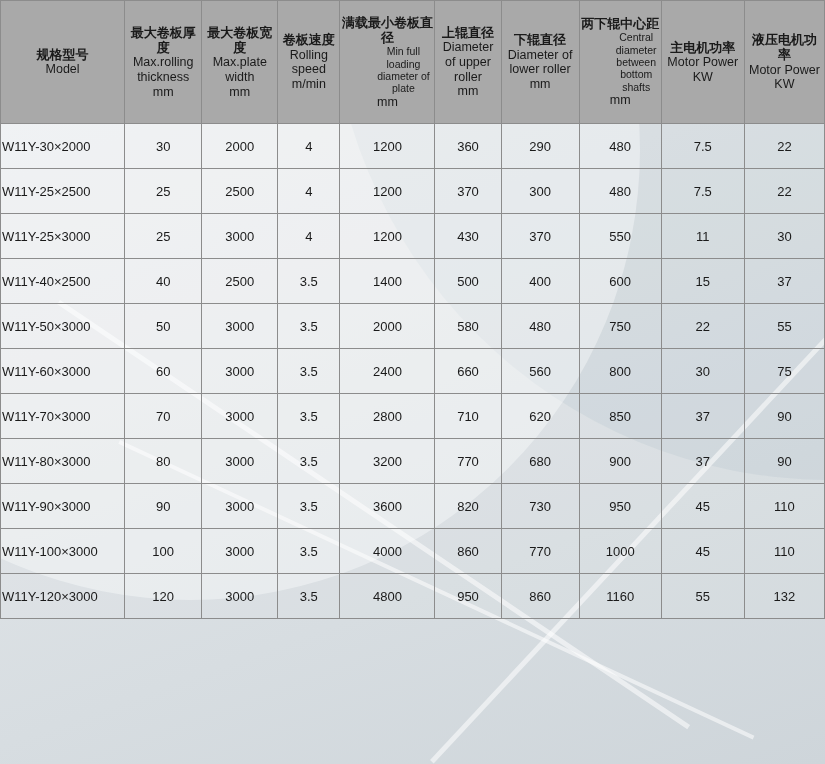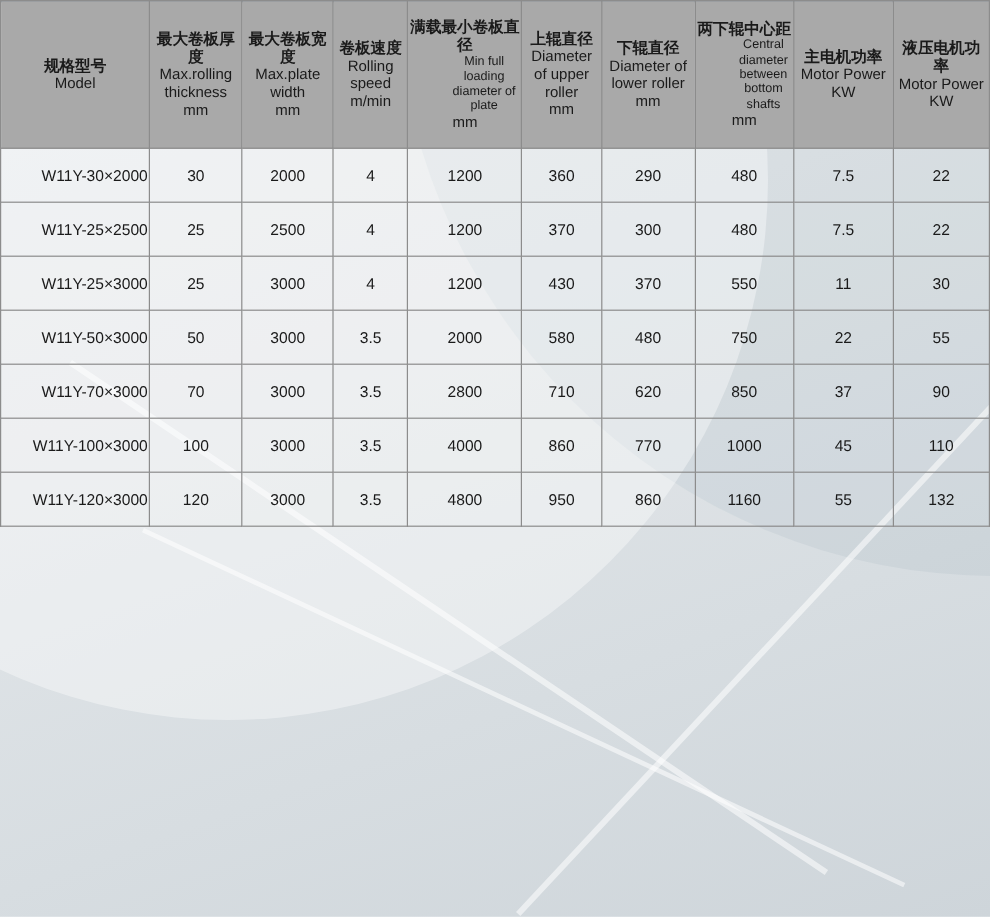--- a/index.html
+++ b/index.html
@@ -114,21 +114,21 @@
   }
   tbody tr {
     height: 45px;
   }
   tbody td {
     font-size: 13px;
     background: rgba(255,255,255,0.06);
   }
   tbody td.model {
     font-size: 13px;
-    text-align: right;
+    text-align: left;
   }
   
   col.c0 { width: 124px; }
   col.c1 { width: 77px; }
   col.c2 { width: 76px; }
   col.c3 { width: 62px; }
   col.c4 { width: 95px; }
   col.c5 { width: 66px; }
   col.c6 { width: 78px; }
   col.c7 { width: 82px; }
@@ -243,44 +243,92 @@
           <td>3000</td>
           <td>4</td>
           <td>1200</td>
           <td>430</td>
           <td>370</td>
           <td>550</td>
           <td>11</td>
           <td>30</td>
         </tr>
         <tr>
+          <td class="model">W11Y-40×2500</td>
+          <td>40</td>
+          <td>2500</td>
+          <td>3.5</td>
+          <td>1400</td>
+          <td>500</td>
+          <td>400</td>
+          <td>600</td>
+          <td>15</td>
+          <td>37</td>
+        </tr>
+        <tr>
           <td class="model">W11Y-50×3000</td>
           <td>50</td>
           <td>3000</td>
           <td>3.5</td>
           <td>2000</td>
           <td>580</td>
           <td>480</td>
           <td>750</td>
           <td>22</td>
           <td>55</td>
         </tr>
         <tr>
+          <td class="model">W11Y-60×3000</td>
+          <td>60</td>
+          <td>3000</td>
+          <td>3.5</td>
+          <td>2400</td>
+          <td>660</td>
+          <td>560</td>
+          <td>800</td>
+          <td>30</td>
+          <td>75</td>
+        </tr>
+        <tr>
           <td class="model">W11Y-70×3000</td>
           <td>70</td>
           <td>3000</td>
           <td>3.5</td>
           <td>2800</td>
           <td>710</td>
           <td>620</td>
           <td>850</td>
           <td>37</td>
           <td>90</td>
         </tr>
         <tr>
+          <td class="model">W11Y-80×3000</td>
+          <td>80</td>
+          <td>3000</td>
+          <td>3.5</td>
+          <td>3200</td>
+          <td>770</td>
+          <td>680</td>
+          <td>900</td>
+          <td>37</td>
+          <td>90</td>
+        </tr>
+        <tr>
+          <td class="model">W11Y-90×3000</td>
+          <td>90</td>
+          <td>3000</td>
+          <td>3.5</td>
+          <td>3600</td>
+          <td>820</td>
+          <td>730</td>
+          <td>950</td>
+          <td>45</td>
+          <td>110</td>
+        </tr>
+        <tr>
           <td class="model">W11Y-100×3000</td>
           <td>100</td>
           <td>3000</td>
           <td>3.5</td>
           <td>4000</td>
           <td>860</td>
           <td>770</td>
           <td>1000</td>
           <td>45</td>
           <td>110</td>

